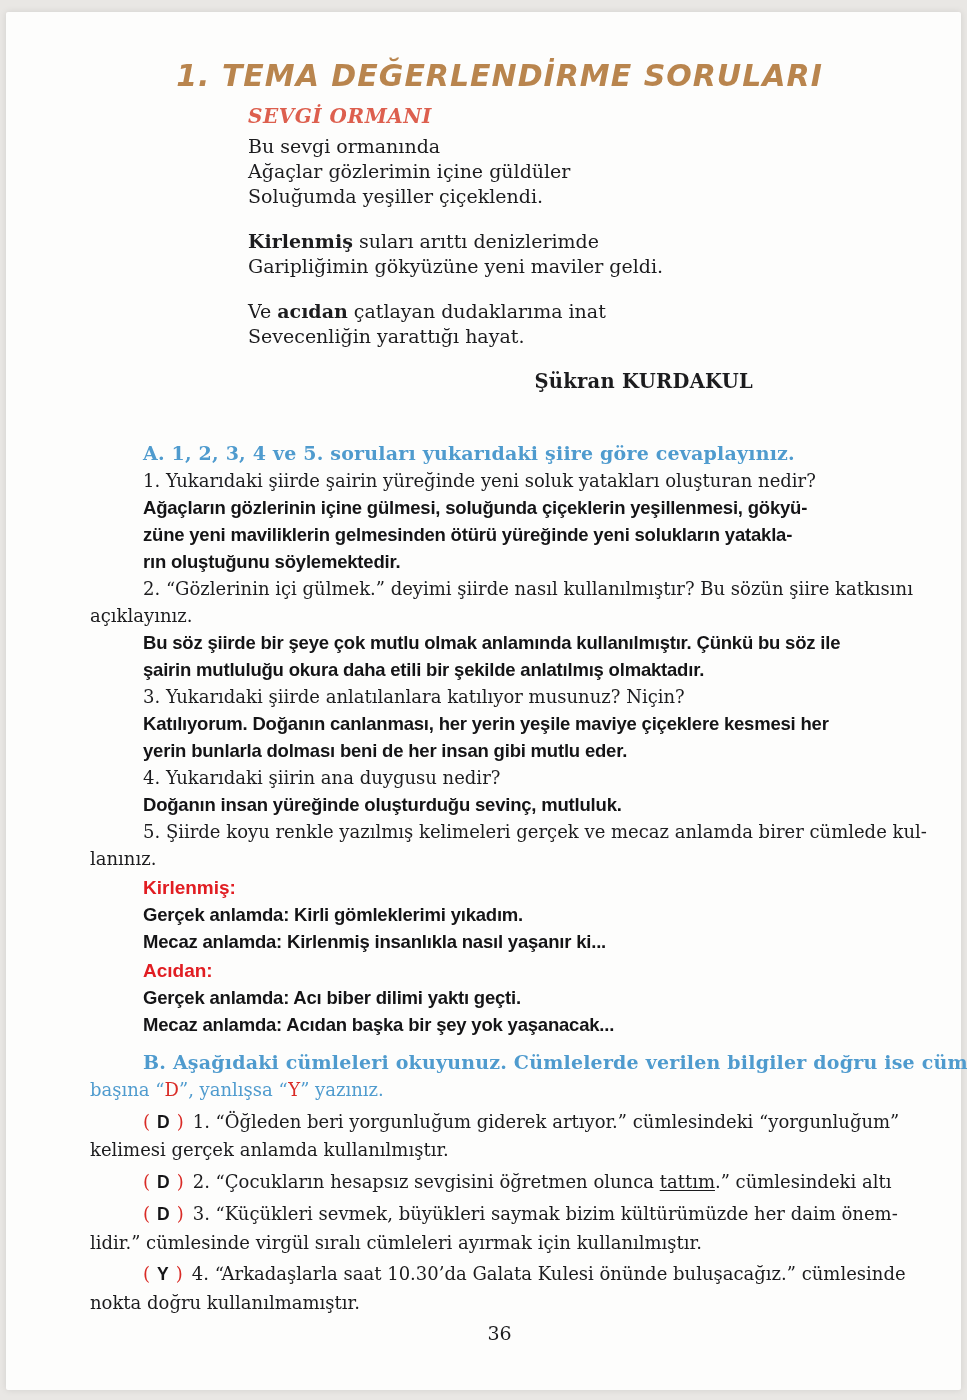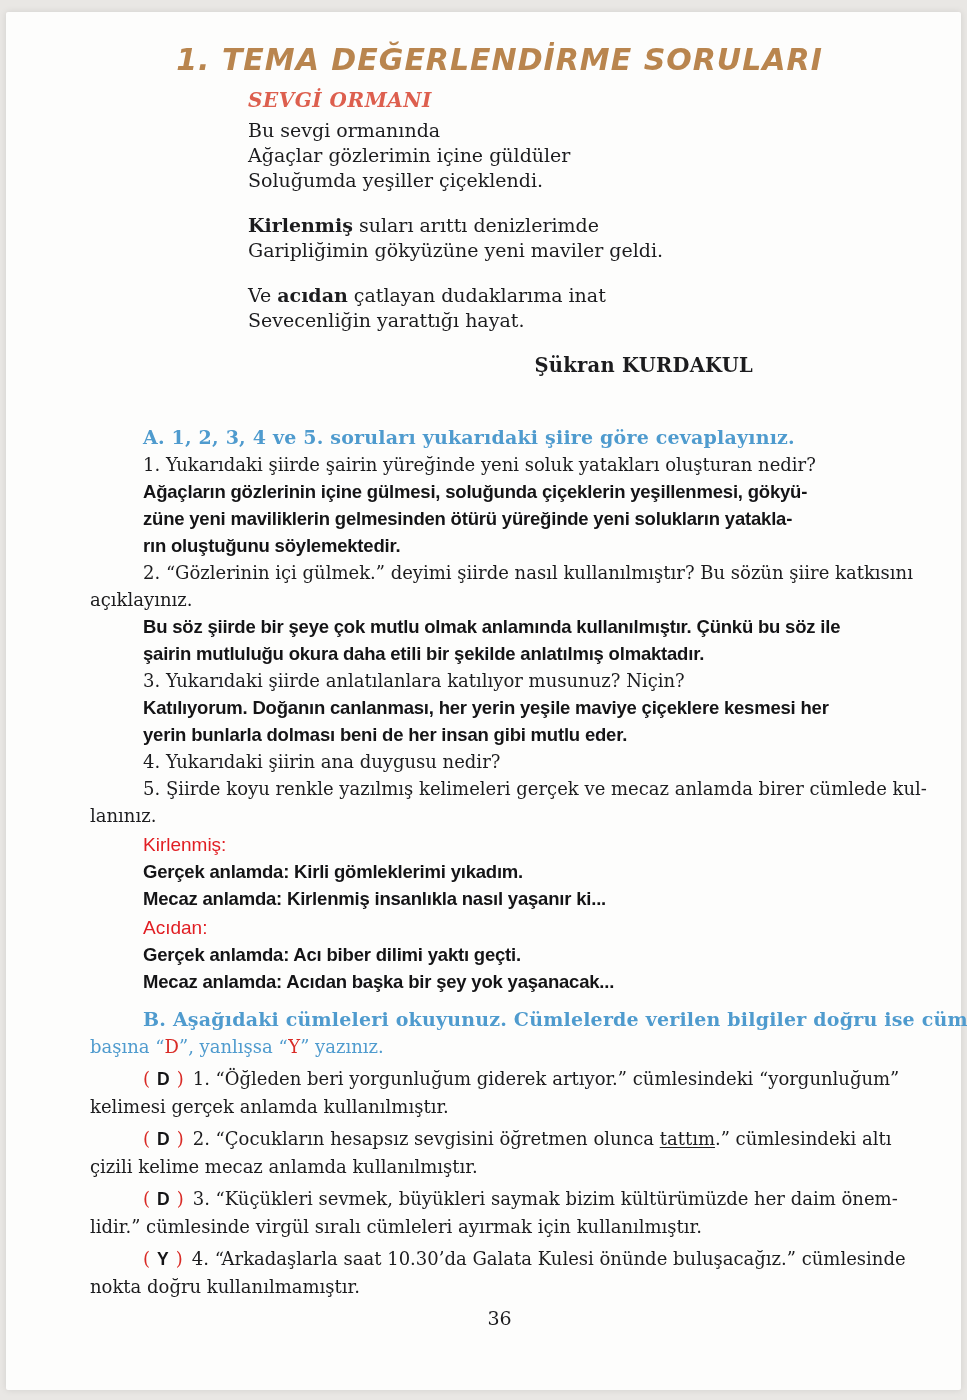--- a/index.html
+++ b/index.html
@@ -16,21 +16,21 @@
     width:967px;height:1400px;position:relative;
     background:#e9e7e4;
     font-family:"DejaVu Serif","Liberation Serif",serif;
     color:var(--ink);
     overflow:hidden;
   }
   .page{
     position:absolute;left:6px;right:6px;top:12px;bottom:10px;
     background:#fdfdfc;border-radius:2px;
     box-shadow:0 0 7px rgba(0,0,0,.10);
-    padding:28px 52px 0 84px;
+    padding:44px 52px 0 84px;
   }
   
   .title{
     margin:0;text-align:center;
     font-family:"DejaVu Sans","Liberation Sans",sans-serif;
     font-style:italic;font-weight:bold;
     font-size:30px;line-height:40px;letter-spacing:1px;
     color:var(--title-tan);white-space:nowrap;
   }
   
@@ -59,21 +59,21 @@
   .q{font-size:18px;line-height:27px;white-space:nowrap;}
   .q.first-ind{padding-left:53px;}
   .ans,.wline,.rlabel{margin-left:53px;}
   .aline,.wline{
     font-family:"Liberation Sans","DejaVu Sans",sans-serif;
     font-weight:bold;font-size:18.5px;line-height:27px;
     letter-spacing:-.2px;white-space:nowrap;color:#141416;
   }
   .rlabel{
     font-family:"Liberation Sans","DejaVu Sans",sans-serif;
-    font-weight:normal;font-size:19px;line-height:27px;
+    font-weight:bold;font-size:19px;line-height:27px;
     color:var(--label-red);margin-top:2px;white-space:nowrap;
   }
   
   .sec-b{margin-top:10px;}
   .bh{color:var(--section-blue);}
   .bh2{padding-left:0;}
   .red-letter{color:var(--mark-red);}
   .bline{font-size:18px;line-height:27.5px;white-space:nowrap;}
   .bline.first-ind{padding-left:53px;}
   .tf-item{margin-top:4px;}
@@ -131,20 +131,23 @@
       <div class="aline">şairin mutluluğu okura daha etili bir şekilde anlatılmış olmaktadır.</div>
     </div>
 
     <div class="q first-ind">3. Yukarıdaki şiirde anlatılanlara katılıyor musunuz? Niçin?</div>
     <div class="ans">
       <div class="aline">Katılıyorum. Doğanın canlanması, her yerin yeşile maviye çiçeklere kesmesi her</div>
       <div class="aline">yerin bunlarla dolması beni de her insan gibi mutlu eder.</div>
     </div>
 
     <div class="q first-ind">4. Yukarıdaki şiirin ana duygusu nedir?</div>
+    <div class="ans">
+      <div class="aline">Doğanın insan yüreğinde oluşturduğu sevinç, mutluluk.</div>
+    </div>
 
     <div class="q first-ind">5. Şiirde koyu renkle yazılmış kelimeleri gerçek ve mecaz anlamda birer cümlede kul-</div>
     <div class="q">lanınız.</div>
 
     <div class="rlabel">Kirlenmiş:</div>
     <div class="wline">Gerçek anlamda: Kirli gömleklerimi yıkadım.</div>
     <div class="wline">Mecaz anlamda: Kirlenmiş insanlıkla nasıl yaşanır ki...</div>
     <div class="rlabel">Acıdan:</div>
     <div class="wline">Gerçek anlamda: Acı biber dilimi yaktı geçti.</div>
     <div class="wline">Mecaz anlamda: Acıdan başka bir şey yok yaşanacak...</div>
@@ -154,21 +157,20 @@
     <div class="sec-header bh">B. Aşağıdaki cümleleri okuyunuz. Cümlelerde verilen bilgiler doğru ise cümlenin</div>
     <div class="bline bh bh2"><span>başına “</span><span class="red-letter">D</span><span>”, yanlışsa “</span><span class="red-letter">Y</span><span>” yazınız.</span></div>
 
     <div class="tf-item">
       <div class="bline first-ind"><span class="mark"><span class="paren">(</span><span class="letter">D</span><span class="paren">)</span></span><span>1. “Öğleden beri yorgunluğum giderek artıyor.” cümlesindeki “yorgunluğum”</span></div>
       <div class="bline">kelimesi gerçek anlamda kullanılmıştır.</div>
     </div>
 
     <div class="tf-item">
       <div class="bline first-ind"><span class="mark"><span class="paren">(</span><span class="letter">D</span><span class="paren">)</span></span><span>2. “Çocukların hesapsız sevgisini öğretmen olunca </span><span class="ul">tattım</span><span>.” cümlesindeki altı</span></div>
-      <div class="bline">çizili kelime mecaz anlamda kullanılmıştır.</div>
     </div>
 
     <div class="tf-item">
       <div class="bline first-ind"><span class="mark"><span class="paren">(</span><span class="letter">D</span><span class="paren">)</span></span><span>3. “Küçükleri sevmek, büyükleri saymak bizim kültürümüzde her daim önem-</span></div>
       <div class="bline">lidir.” cümlesinde virgül sıralı cümleleri ayırmak için kullanılmıştır.</div>
     </div>
 
     <div class="tf-item">
       <div class="bline first-ind"><span class="mark"><span class="paren">(</span><span class="letter">Y</span><span class="paren">)</span></span><span>4. “Arkadaşlarla saat 10.30’da Galata Kulesi önünde buluşacağız.” cümlesinde</span></div>
       <div class="bline">nokta doğru kullanılmamıştır.</div>

